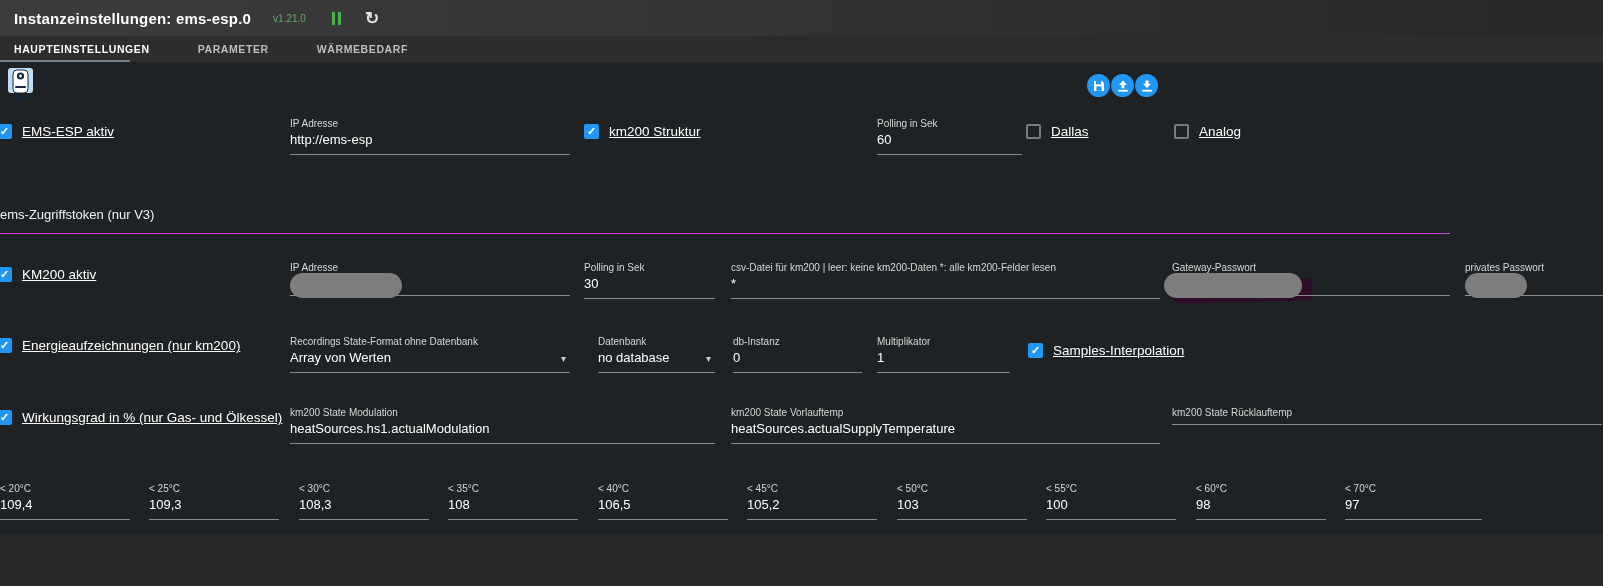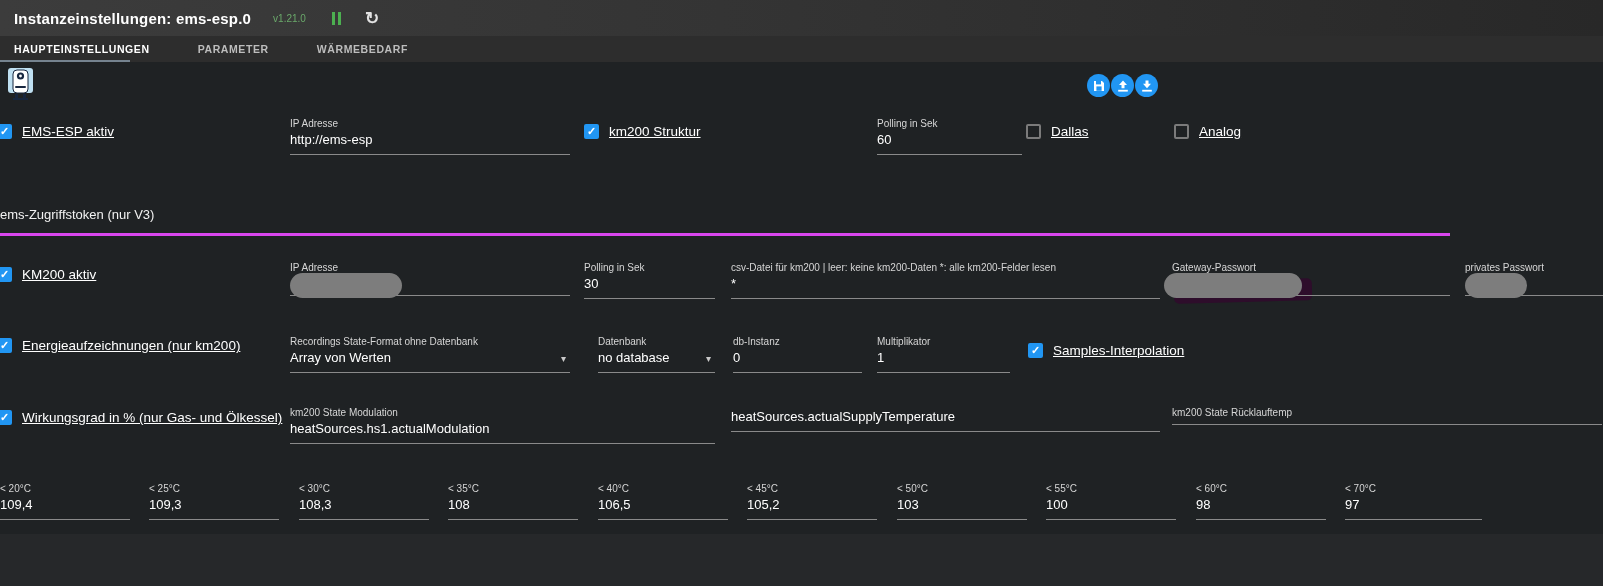--- a/index.html
+++ b/index.html
@@ -46,21 +46,21 @@
   .cb{width:15px;height:15px;box-sizing:border-box;border-radius:2px;cursor:pointer;
       display:flex;align-items:center;justify-content:center;flex:none;}
   .cb.checked{background:#2196f3;}
   .cb.checked::after{content:"\2713";color:#fff;font-size:11px;font-weight:bold;line-height:1;}
   .cb.unchecked{background:transparent;border:2px solid #7b7b7b;}
   .cblabel{color:#ffffff;font-size:13.5px;white-space:nowrap;text-decoration:underline;}
   
   .field{position:absolute;border-bottom:1px solid #8a8a8a;padding-bottom:5px;box-sizing:content-box;}
   .flabel{font-size:10px;color:#d6d6d6;height:12px;white-space:nowrap;overflow:visible;}
   .fvalue{font-size:13px;color:#ffffff;margin-top:2px;height:17px;white-space:nowrap;}
-  .bigfield{position:absolute;border-bottom:3px solid #d946ef;padding-bottom:9px;}
+  .bigfield{position:absolute;border-bottom:1px solid #d946ef;padding-bottom:9px;}
   .bigfield .fvalue{margin-top:0;font-size:13px;color:#f2f2f2;height:17px;}
   .select-arrow{position:absolute;right:4px;bottom:8px;color:#c9c9c9;font-size:10px;pointer-events:none;}
   
   .blob{height:25px;background:#7d7d7d;border-radius:13px;margin-top:-3px;position:relative;}
   .blob.purple::before{
     content:"";position:absolute;left:10px;top:7px;width:100%;height:22px;
     background:#2e0d2b;border-radius:5px;z-index:-1;transform:rotate(-1.5deg);
   }
 </style>
 </head>
@@ -225,20 +225,21 @@
     <span class="cb checked"></span>
     <span class="cblabel">Wirkungsgrad in % (nur Gas- und Ölkessel)</span>
   </div>
 
   <div class="field" style="left:290px;top:345px;width:425px;">
     <div class="flabel">km200 State Modulation</div>
     <div class="fvalue">heatSources.hs1.actualModulation</div>
   </div>
 
   <div class="field" style="left:731px;top:345px;width:429px;">
+    <div class="flabel">km200 State Vorlauftemp</div>
     <div class="fvalue">heatSources.actualSupplyTemperature</div>
   </div>
 
   <div class="field" style="left:1172px;top:345px;width:430px;">
     <div class="flabel">km200 State Rücklauftemp</div>
   </div>
 
   <div class="field" style="left:0px;top:421px;width:130px;">
     <div class="flabel">&lt; 20°C</div>
     <div class="fvalue">109,4</div>

